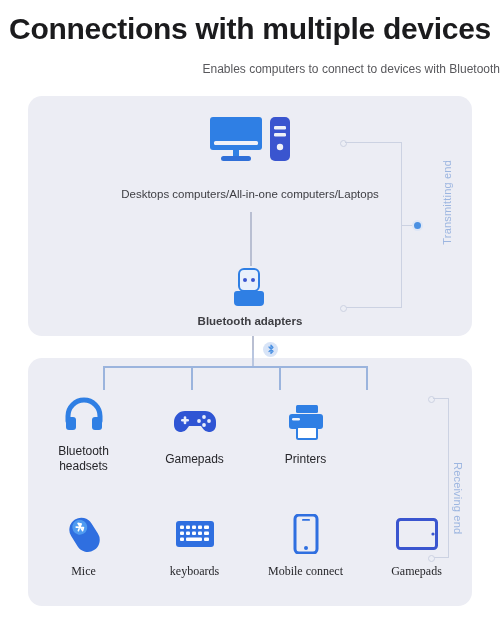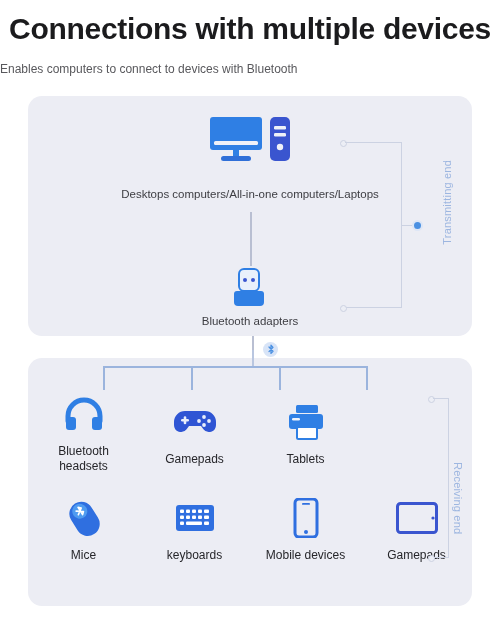--- a/index.html
+++ b/index.html
@@ -32,21 +32,21 @@
     font-size: 30px;
     font-weight: bold;
     color: #1b1b1d;
     letter-spacing: -0.3px;
   }
   .subtitle {
     position: absolute;
     top: 62px;
     left: 0;
     width: 500px;
-    text-align: left;
+    text-align: right;
     font-size: 12px;
     color: #58585c;
   }
 
   
   .panel {
     position: absolute;
     background: #ecedf4;
     border-radius: 14px;
   }
@@ -76,21 +76,21 @@
   }
   .caption {
     position: absolute;
     width: 500px;
     left: 0;
     text-align: center;
     font-size: 11.5px;
     color: #3d3d42;
   }
   .cap-pc { top: 188px; }
-  .cap-adapter { top: 315px; }
+  .cap-adapter { top: 315px; font-weight: bold; }
 
   .vline {
     position: absolute;
     background: #b9bfd2;
   }
 
   .adapter-icon {
     position: absolute;
     left: 232px;
     top: 268px;
@@ -200,21 +200,21 @@
 
   
   .dev-row {
     position: absolute;
     left: 28px;
     width: 444px;
     display: flex;
     align-items: center;
   }
   .dev-row-1 { top: 392px; }
-  .dev-row-2 { top: 496px; }
+  .dev-row-2 { top: 512px; font-family: Liberation Serif, serif; }
   .dev-cell {
     width: 111px;
     display: flex;
     flex-direction: column;
     align-items: center;
   }
   .dev-icon {
     height: 44px;
     display: flex;
     align-items: center;
@@ -342,21 +342,21 @@
 
     <div class="dev-cell">
       <div class="dev-icon">
         <svg width="38" height="38" viewBox="0 0 38 38">
           <rect x="9" y="2" width="22" height="8" rx="1.5" fill="#2f7fe4"></rect>
           <rect x="2" y="11" width="34" height="15" rx="3" fill="#2f7fe4"></rect>
           <rect x="5" y="15" width="8" height="2.6" rx="1.3" fill="#eef3fc"></rect>
           <rect x="10" y="24" width="20" height="12" rx="1.5" fill="#ffffff" stroke="#2f7fe4" stroke-width="2"></rect>
         </svg>
       </div>
-      <div class="dev-label">Tablets</div>
+      <div class="dev-label">Printers</div>
     </div>
   </div>
 
   <div class="dev-row dev-row-2">
     <div class="dev-cell">
       <div class="dev-icon">
         <svg width="42" height="40" viewBox="0 0 42 40">
           <g transform="rotate(-32 21 20)">
             <rect x="9" y="3" width="24" height="36" rx="12" fill="#2f6fe0"></rect>
             <circle cx="21" cy="12" r="7.5" fill="#4f9bf0"></circle>
@@ -392,21 +392,21 @@
     </div>
 
     <div class="dev-cell">
       <div class="dev-icon">
         <svg width="26" height="40" viewBox="0 0 26 40">
           <rect x="2" y="1" width="22" height="38" rx="4" fill="none" stroke="#2f6fe0" stroke-width="3"></rect>
           <rect x="9" y="5" width="8" height="1.8" rx="0.9" fill="#2f6fe0"></rect>
           <circle cx="13" cy="34" r="2" fill="#2f6fe0"></circle>
         </svg>
       </div>
-      <div class="dev-label">Mobile devices</div>
+      <div class="dev-label">Mobile connect</div>
     </div>
 
     <div class="dev-cell">
       <div class="dev-icon">
         <svg width="42" height="32" viewBox="0 0 42 32">
           <rect x="1.5" y="1.5" width="39" height="29" rx="3" fill="none" stroke="#3a55cf" stroke-width="3"></rect>
           <circle cx="37" cy="16" r="1.6" fill="#3a55cf"></circle>
         </svg>
       </div>
       <div class="dev-label">Gamepads</div>

